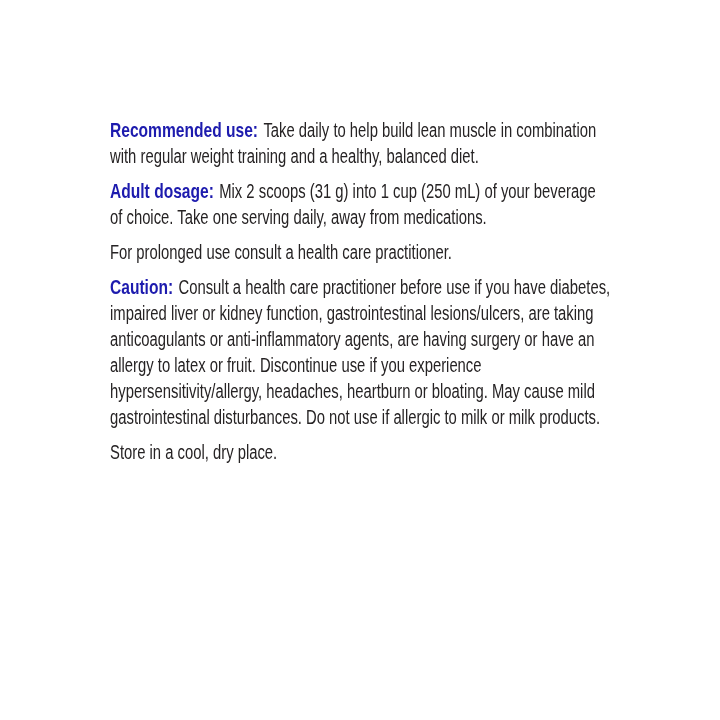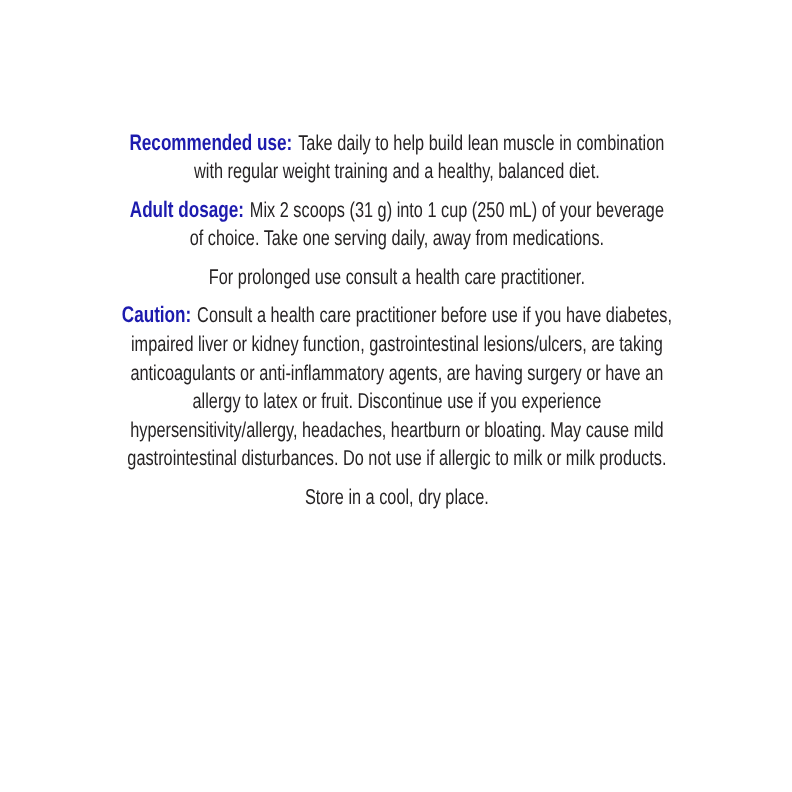--- a/index.html
+++ b/index.html
@@ -7,21 +7,20 @@
     padding: 0;
     background: #ffffff;
   }
   .page {
     position: relative;
     width: 720px;
     height: 720px;
     background: #ffffff;
     overflow: hidden;
     font-family: "Liberation Sans", sans-serif;
-    text-align: center;
   }
   .label-text-block {
     position: absolute;
     left: 110px;
     top: 117px;
     width: 660px;            
     transform: scaleX(0.76); 
     transform-origin: top left;
   }
   .label-paragraph {

